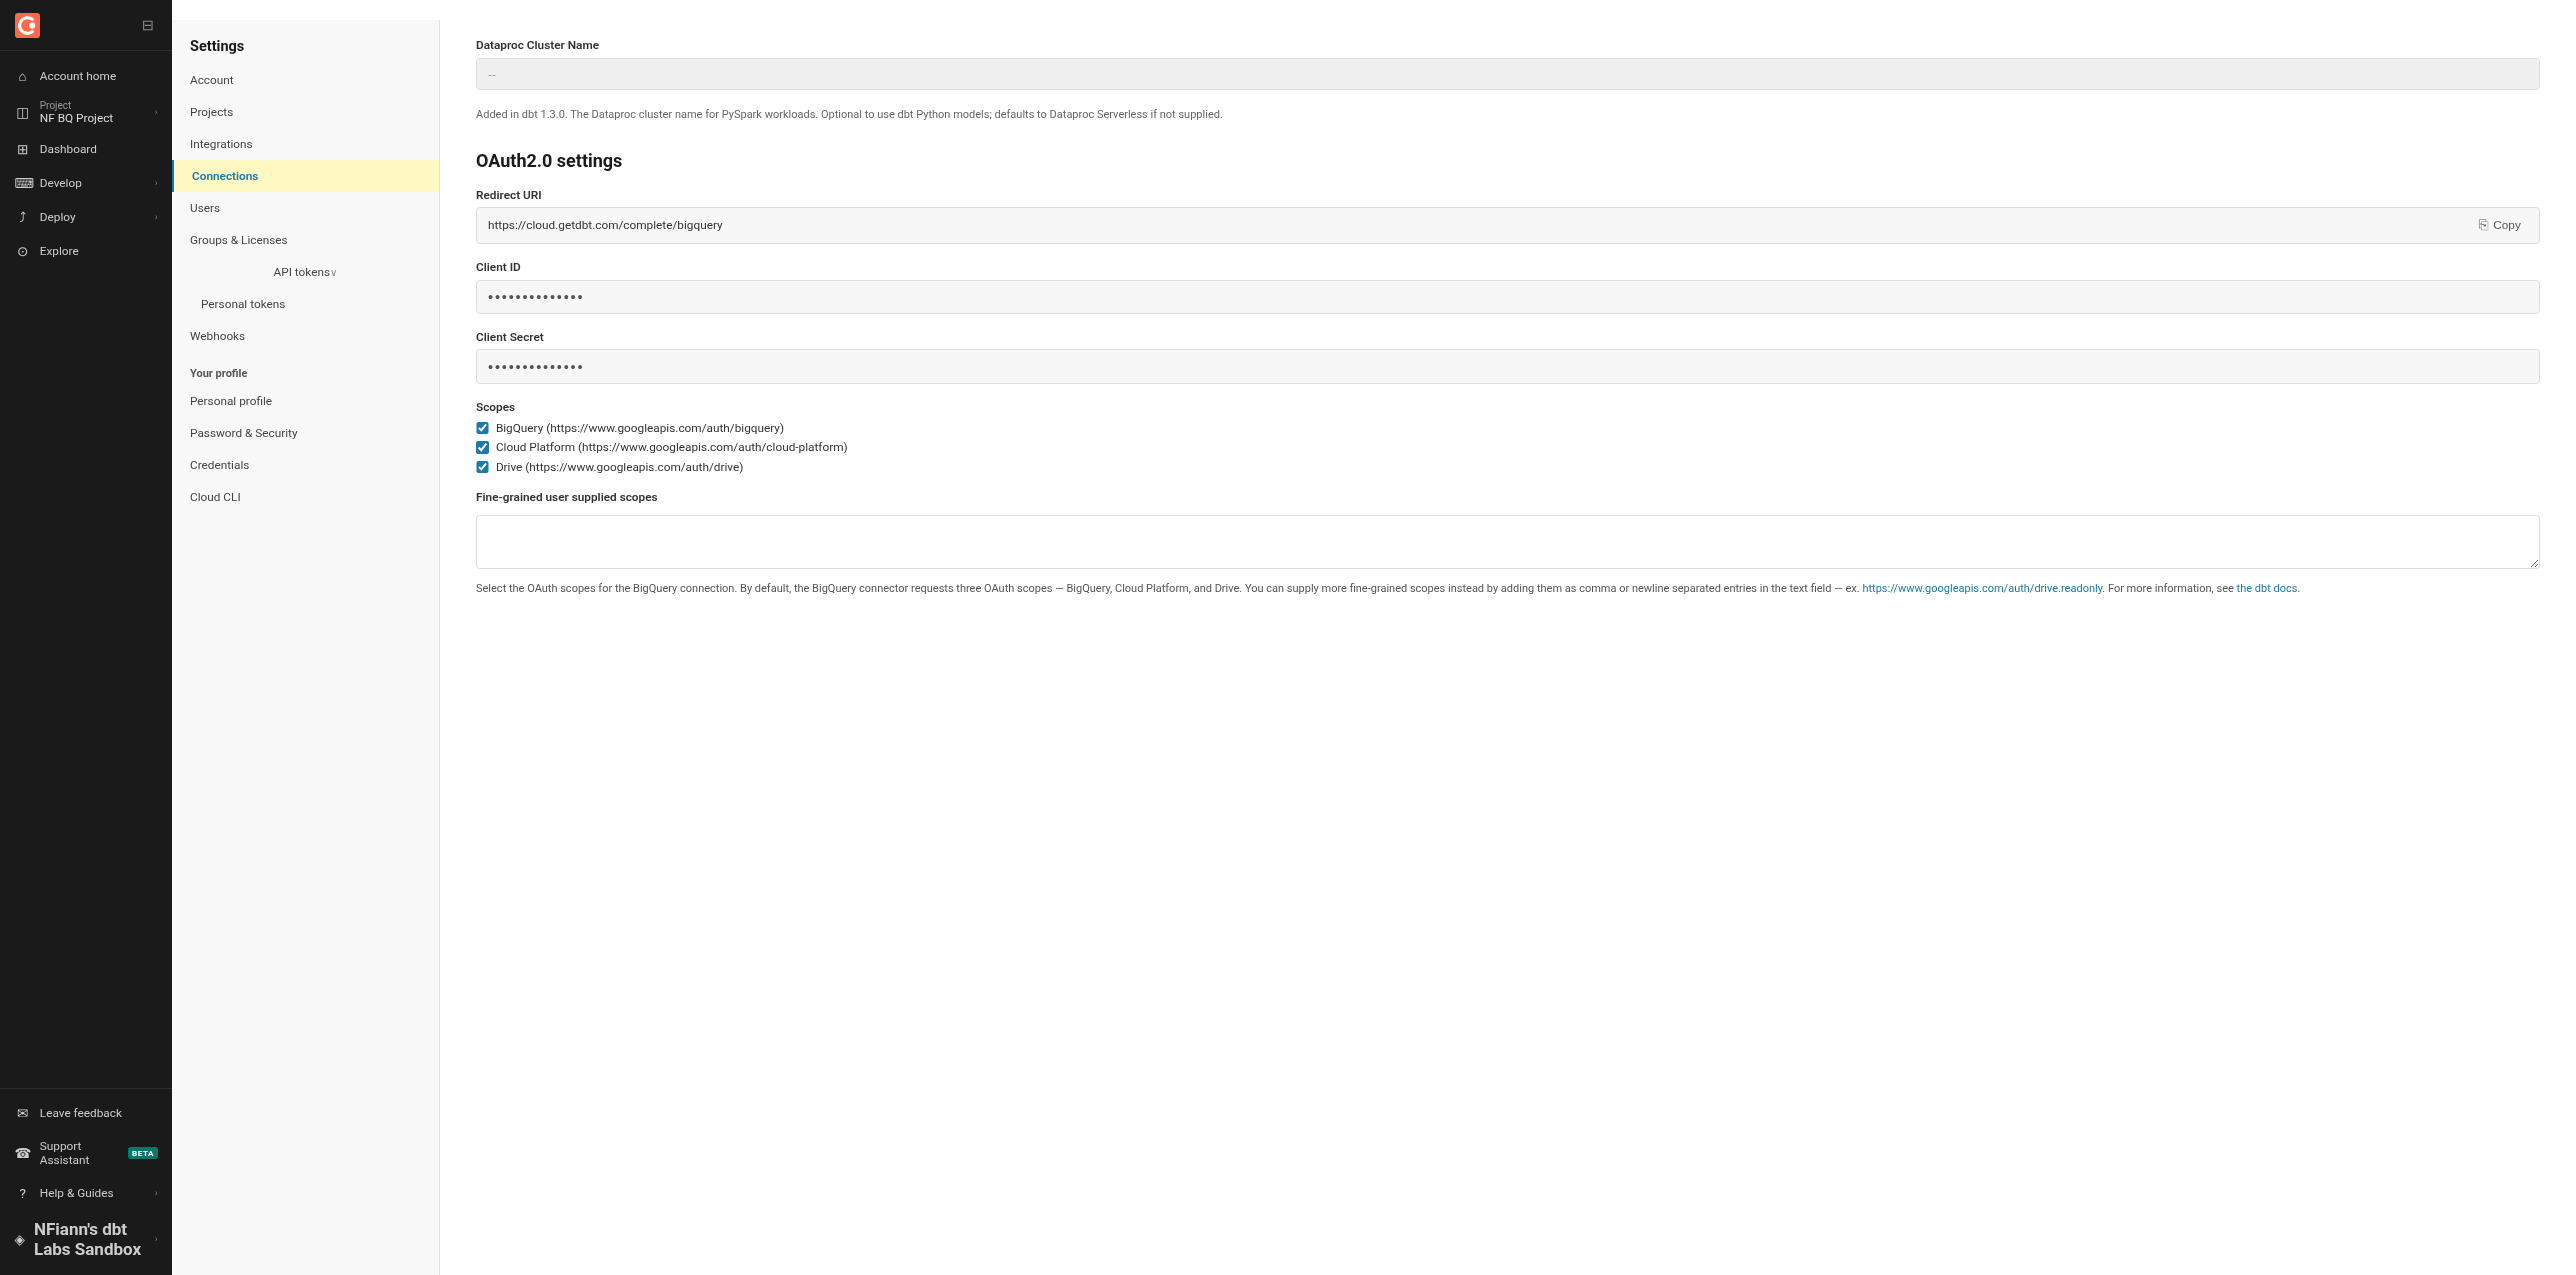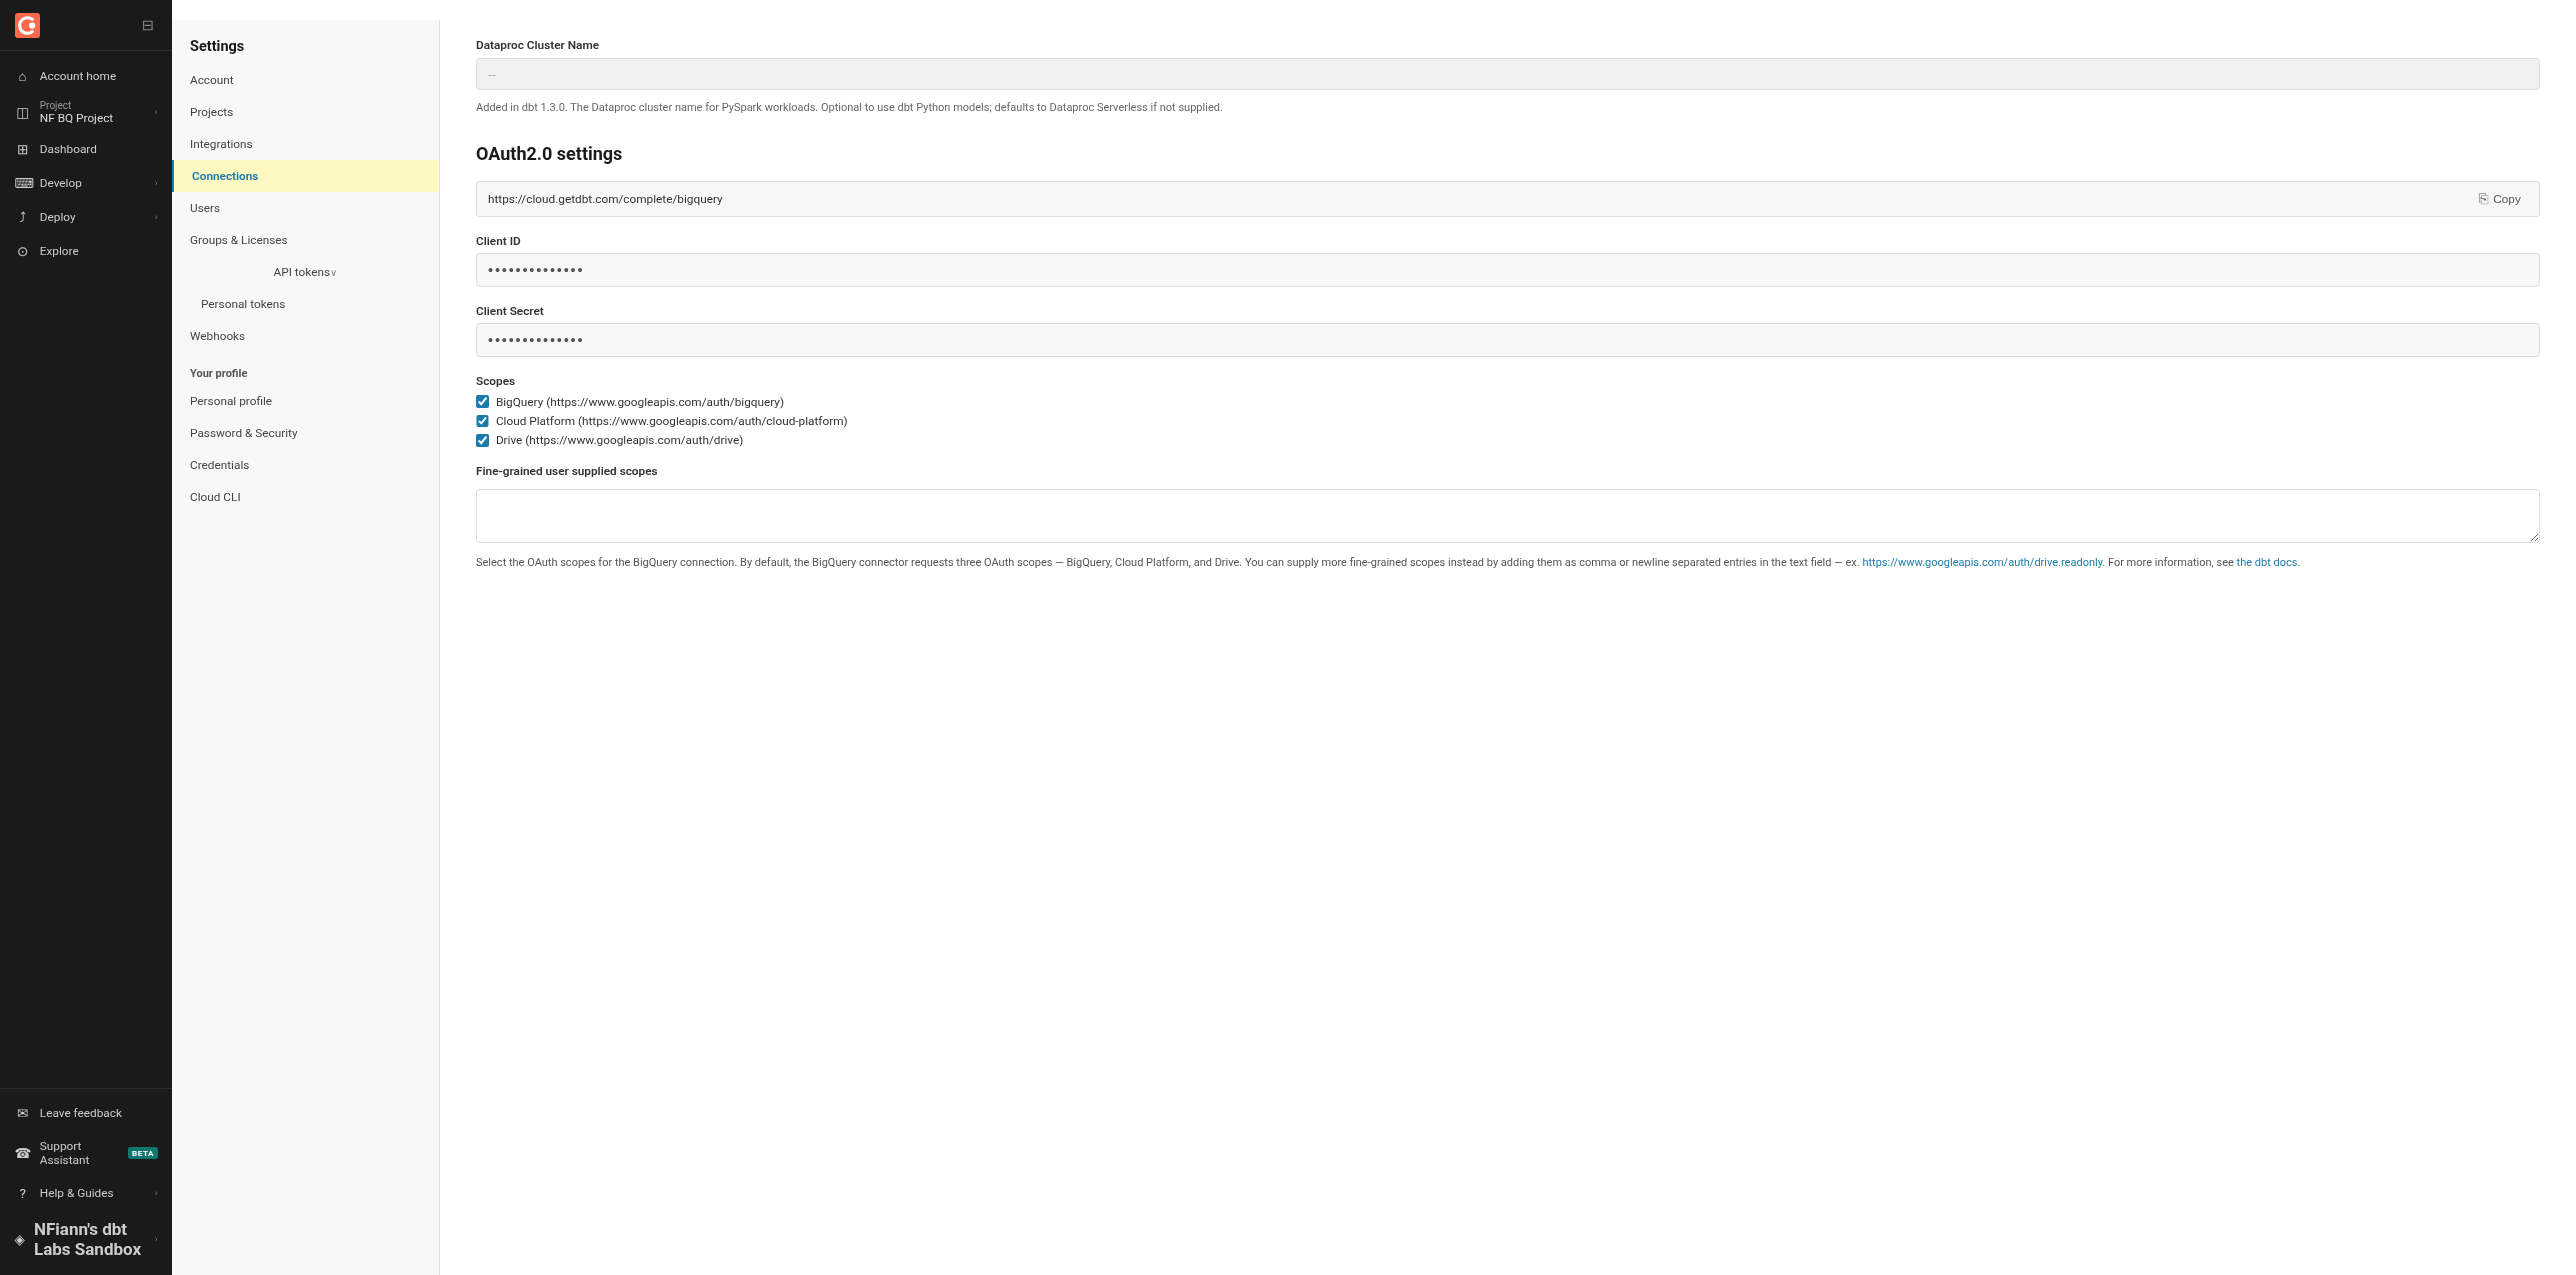--- a/index.html
+++ b/index.html
@@ -146,21 +146,21 @@
       color: #666;
       background: #f7f7f7;
     }
     .field-input.disabled {
       background: #f0f0f0;
       color: #999;
     }
     .field-hint {
       font-size: 11px;
       color: #666;
-      margin-top: 10px;
+      margin-top: 17px;
       line-height: 1.5;
     }
     .section-title {
       font-size: 18px;
       font-weight: 700;
       color: #1a1a1a;
       margin-top: 27px;
       margin-bottom: 16.3px;
     }
     .redirect-uri-box {
@@ -351,20 +351,21 @@
 
   
   <div class="field-label">Dataproc Cluster Name</div>
   <input class="field-input disabled" type="text" readonly="" value="--" style="">
   <div class="field-hint">Added in dbt 1.3.0. The Dataproc cluster name for PySpark workloads. Optional to use dbt Python models; defaults to Dataproc Serverless if not supplied.</div>
 
   
   <div class="section-title">OAuth2.0 settings</div>
 
   
+  <div class="field-label">Redirect URI</div>
   <div class="redirect-uri-box">
     <span class="redirect-uri-text">https://cloud.getdbt.com/complete/bigquery</span>
     <button class="copy-btn">
       <span style="font-size:12.7px;">⎘</span>
       <span>Copy</span>
     </button>
   </div>
 
   
   <div class="field-label">Client ID</div>

